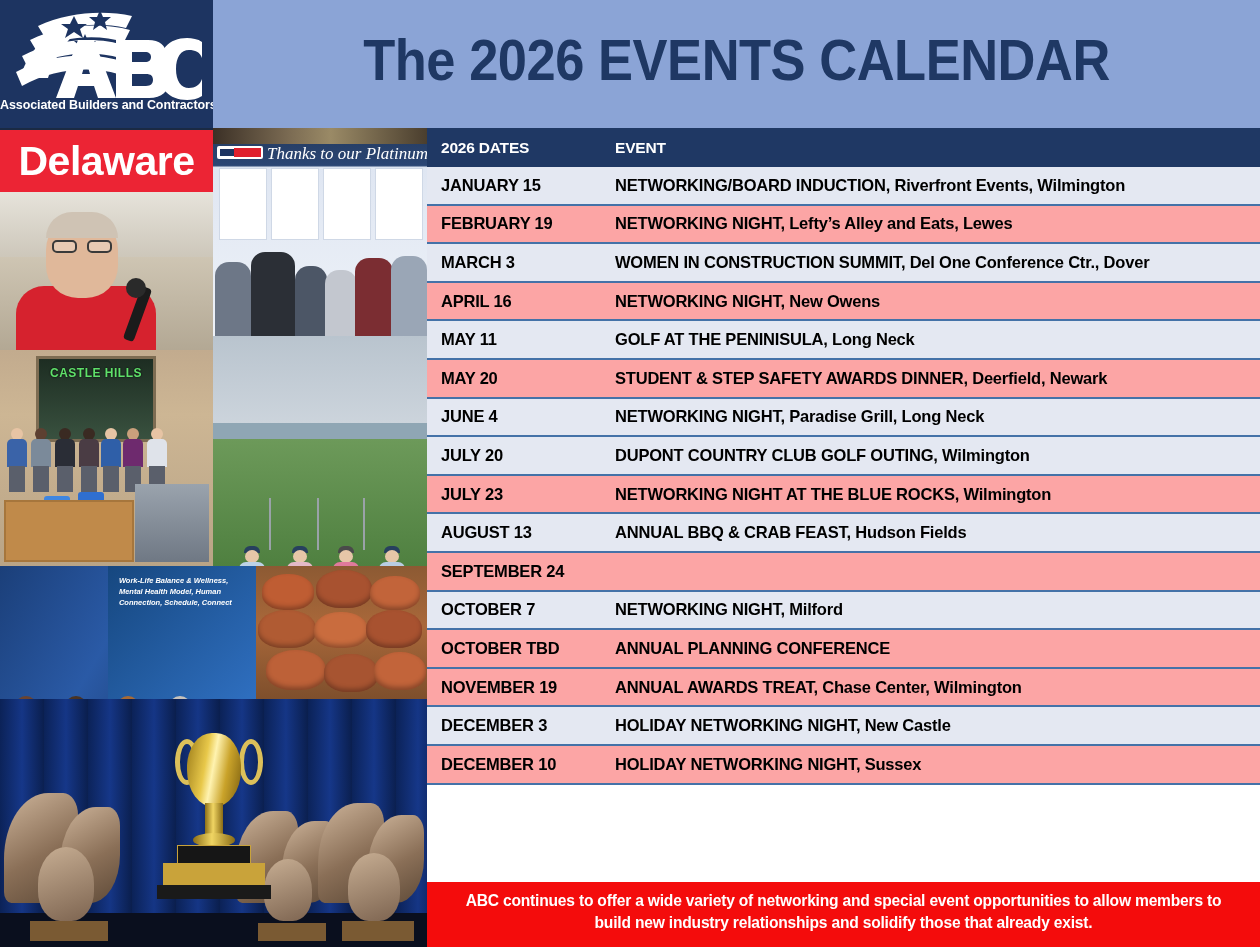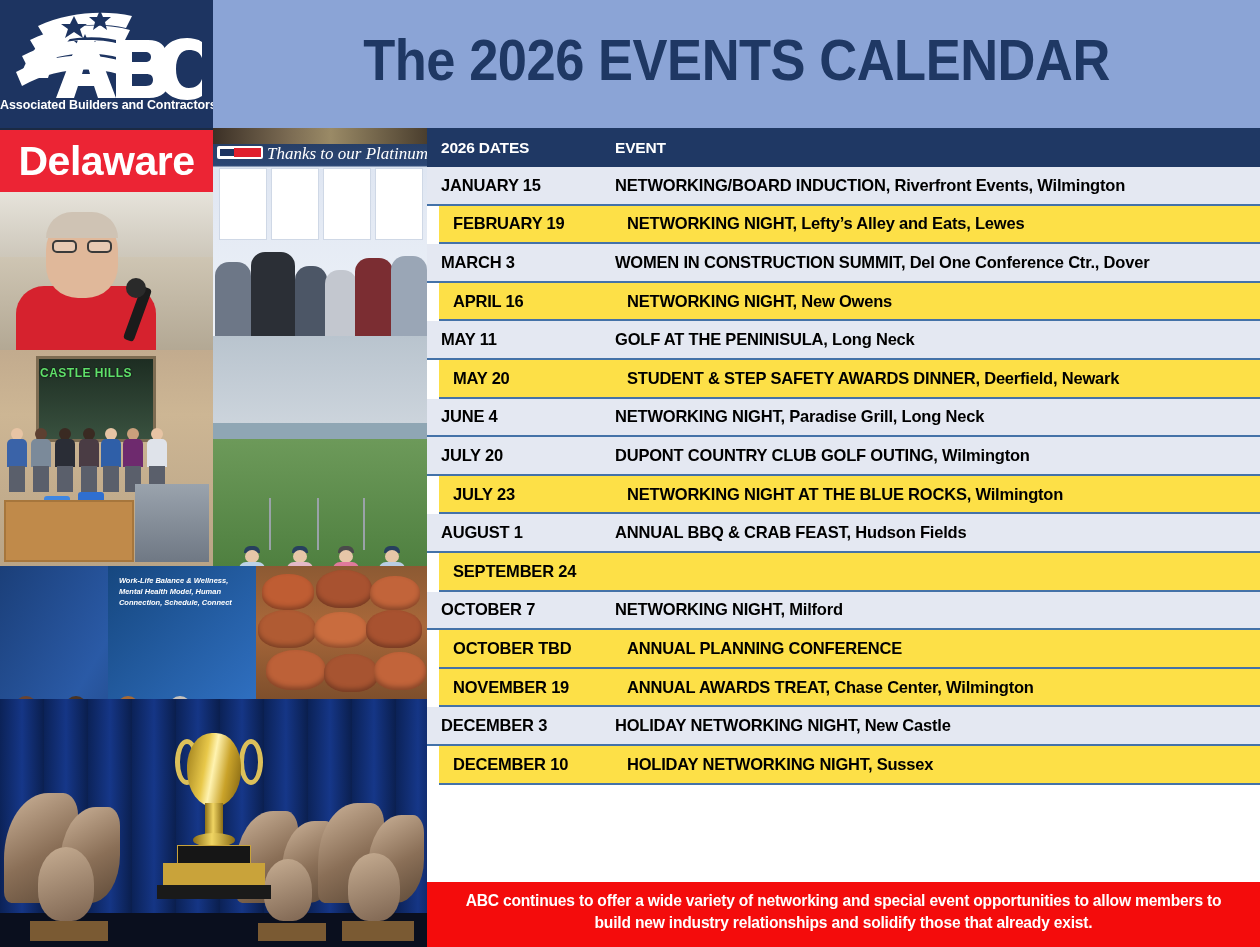--- a/index.html
+++ b/index.html
@@ -154,21 +154,21 @@
   .gp .cap { position:absolute; left:7px; top:-4px; width:16px; height:7px; border-radius:6px 6px 0 0; }
   .gp .t { position:absolute; left:2px; top:12px; width:26px; height:34px; border-radius:7px 7px 2px 2px; }
   .club { position:absolute; bottom:16px; width:2px; height:52px; background:#9aa2a8; }
 
   
   .ph-group { left: 0; top: 222px; width: 213px; height: 216px;
     background: linear-gradient(180deg,#c2ab8e 0%,#cdb694 30%,#b9a486 100%); }
   .ch-door { position:absolute; left:36px; top:6px; width:120px; height:86px;
     background: linear-gradient(180deg,#1d2d22,#39513f); border:3px solid #7d6c52; box-sizing:border-box; }
   .ch-sign { position:absolute; left:40px; top:16px; width:112px; height:14px;
-    color:#5fe06a; font-size:12px; font-weight:bold; letter-spacing:0.5px; 
+    color:#5fe06a; font-size:12px; font-weight:bold; letter-spacing:0.5px; text-align:center;
     text-shadow:0 0 2px #000; }
   .gpl { position:absolute; top:78px; width:22px; }
   .gpl .h { position:absolute; left:5px; top:0; width:12px; height:12px; border-radius:50%; }
   .gpl .t { position:absolute; left:1px; top:11px; width:20px; height:28px; border-radius:5px 5px 0 0; }
   .gpl .l { position:absolute; left:3px; top:38px; width:16px; height:26px; background:#5a5f6b; }
   .ch-box { position:absolute; left:4px; bottom:4px; width:130px; height:62px;
     background:#c08a4a; border:2px solid #a6763c; box-sizing:border-box; }
   .ch-bag { position:absolute; bottom:44px; border-radius:3px; }
   .ch-cart { position:absolute; right:4px; bottom:4px; width:74px; height:78px;
     background: linear-gradient(180deg,#9aa3ad,#6f7884); }
@@ -234,21 +234,21 @@
     box-sizing: border-box;
     border-bottom: 2px solid #4472a8;
     padding-left: 14px;
   }
   .trow.header {
     background: #1f3864;
     border-bottom: none;
     height: 39px;
   }
   .trow.alt  { background: #e4e8f2; }
-  .trow.plain{ background: #fde047; margin-left: 12px; }
+  .trow.plain{ background: #fca5a5; }
   .cell-date {
     width: 174px;
     flex: 0 0 174px;
     font-size: 16.5px;
     font-weight: bold;
     color: #000000;
     letter-spacing: -0.2px;
     white-space: nowrap;
   }
   .cell-event {
@@ -535,21 +535,21 @@
       </div>
     <div class="trow alt">
         <div class="cell-date">JULY 20</div>
         <div class="cell-event">DUPONT COUNTRY CLUB GOLF OUTING, Wilmington</div>
       </div>
     <div class="trow plain">
         <div class="cell-date">JULY 23</div>
         <div class="cell-event">NETWORKING NIGHT AT THE BLUE ROCKS, Wilmington</div>
       </div>
     <div class="trow alt">
-        <div class="cell-date">AUGUST 1</div>
+        <div class="cell-date">AUGUST 13</div>
         <div class="cell-event">ANNUAL BBQ &amp; CRAB FEAST, Hudson Fields</div>
       </div>
     <div class="trow plain">
         <div class="cell-date">SEPTEMBER 24</div>
       </div>
     <div class="trow alt">
         <div class="cell-date">OCTOBER 7</div>
         <div class="cell-event">NETWORKING NIGHT, Milford</div>
       </div>
     <div class="trow plain">

